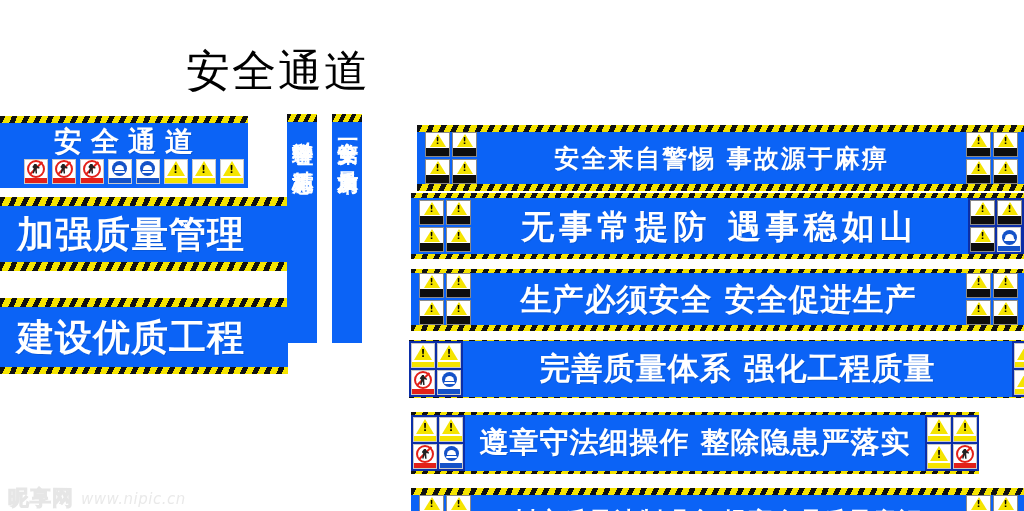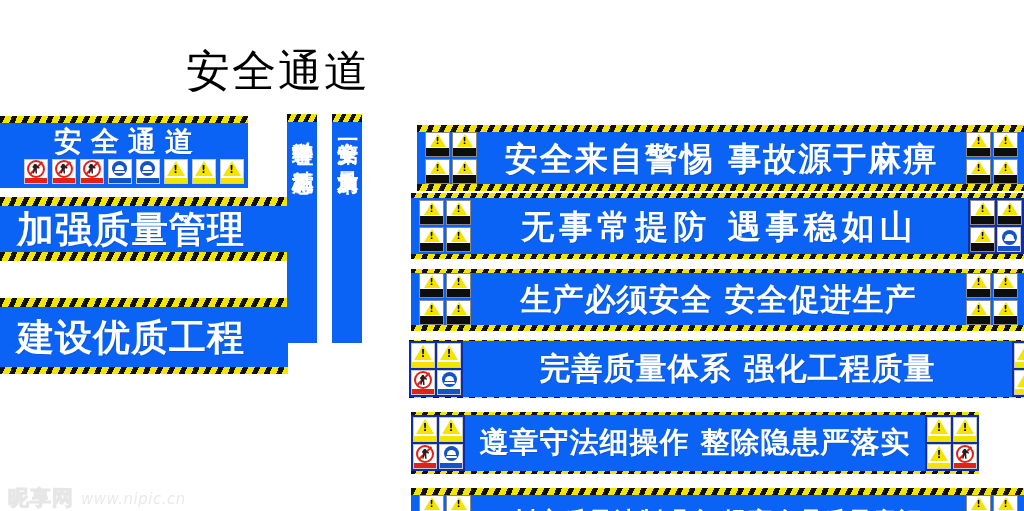--- a/index.html
+++ b/index.html
@@ -59,21 +59,21 @@
     text-shadow:1px 1px 0 rgba(0,0,0,.12);
   }
 
   
   #bnr-left-1{left:0;top:71px;width:248px;height:72px;}
   #bnr-left-1 .body{flex-direction:column;justify-content:center;padding:0;}
   #bnr-left-1 .slogan{font-size:28px;letter-spacing:9px;margin:4px 0 3px 8px;}
   .icon-row{display:flex;gap:4px;margin:0 0 4px 19px;}
 
   
-  #bnr-left-2{left:0;top:152px;width:288px;height:64px;}
+  #bnr-left-2{left:0;top:152px;width:288px;height:74px;}
   #bnr-left-2 .slogan{font-size:37px;letter-spacing:1px;padding-left:17px;}
 
   
   #bnr-left-3{left:0;top:253px;width:288px;height:76px;}
   #bnr-left-3 .slogan{font-size:37px;letter-spacing:1px;padding-left:17px;}
 
   
   .vbanner{
     position:absolute;box-sizing:border-box;
     background:#0b63f6;display:flex;flex-direction:column;
@@ -110,21 +110,21 @@
   .ico-grid.left{margin-left:8px;}
   .ico-grid.right{margin-right:6px;}
 
   #bnr-r1{left:417px;top:80px;width:607px;height:66px;}
   #bnr-r2{left:411px;top:148px;width:613px;height:66px;}
   #bnr-r3{left:411px;top:224px;width:613px;height:62px;}
   #bnr-r4{left:409px;top:295px;width:657px;height:58px;}
   #bnr-r5{left:411px;top:367px;width:568px;height:62px;}
   #bnr-r6{left:411px;top:443px;width:613px;height:68px;}
 
-  #bnr-r1 .slogan{font-size:33px;}
+  #bnr-r1 .slogan{font-size:25px;}
   #bnr-r2 .slogan{font-size:33px;letter-spacing:5px;}
   #bnr-r3 .slogan{font-size:31px;letter-spacing:1px;}
   #bnr-r4 .slogan{font-size:31px;letter-spacing:1px;}
   #bnr-r5 .slogan{font-size:29px;letter-spacing:1px;}
   #bnr-r6 .slogan{font-size:24px;letter-spacing:1px;}
 
   
   .pic{
     box-sizing:border-box;
     display:flex;flex-direction:column;align-items:center;

